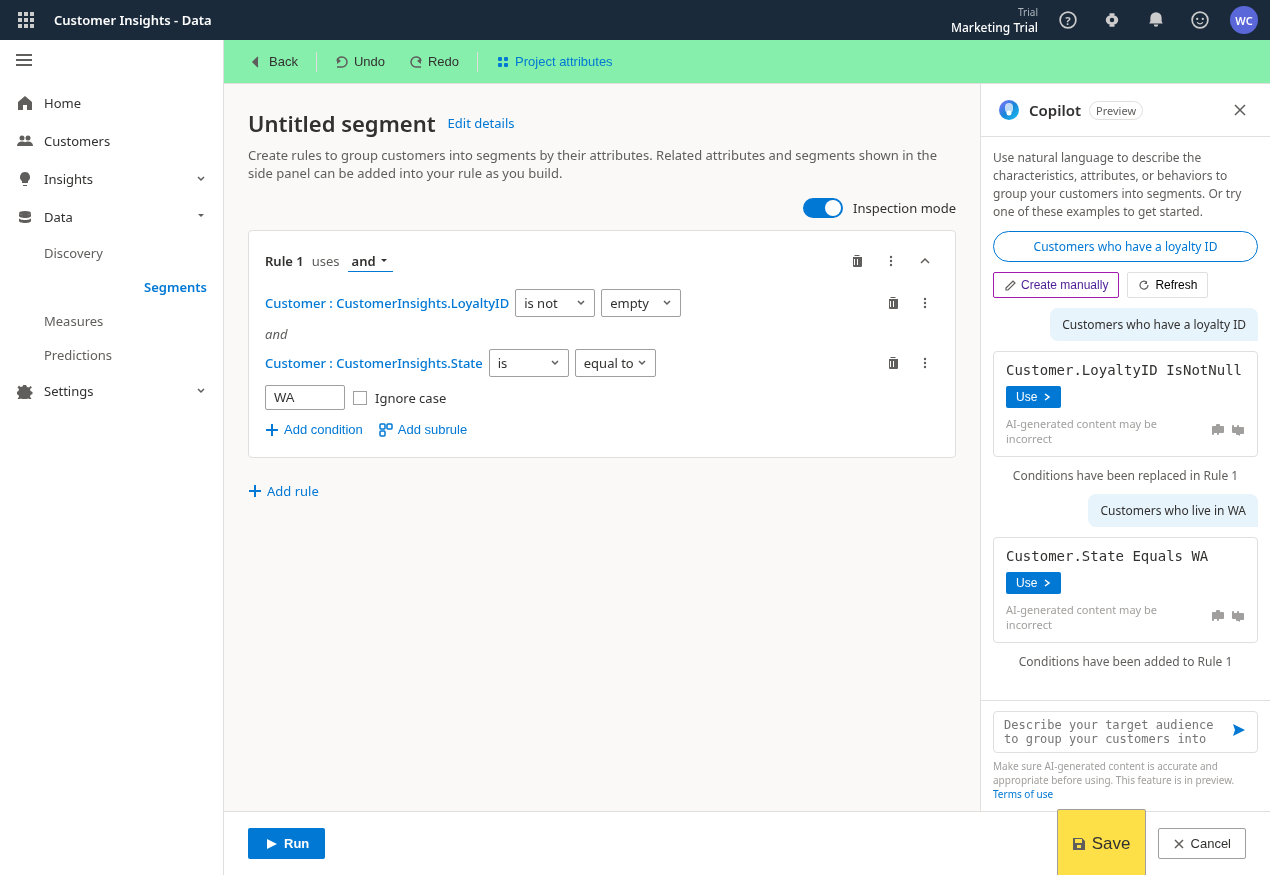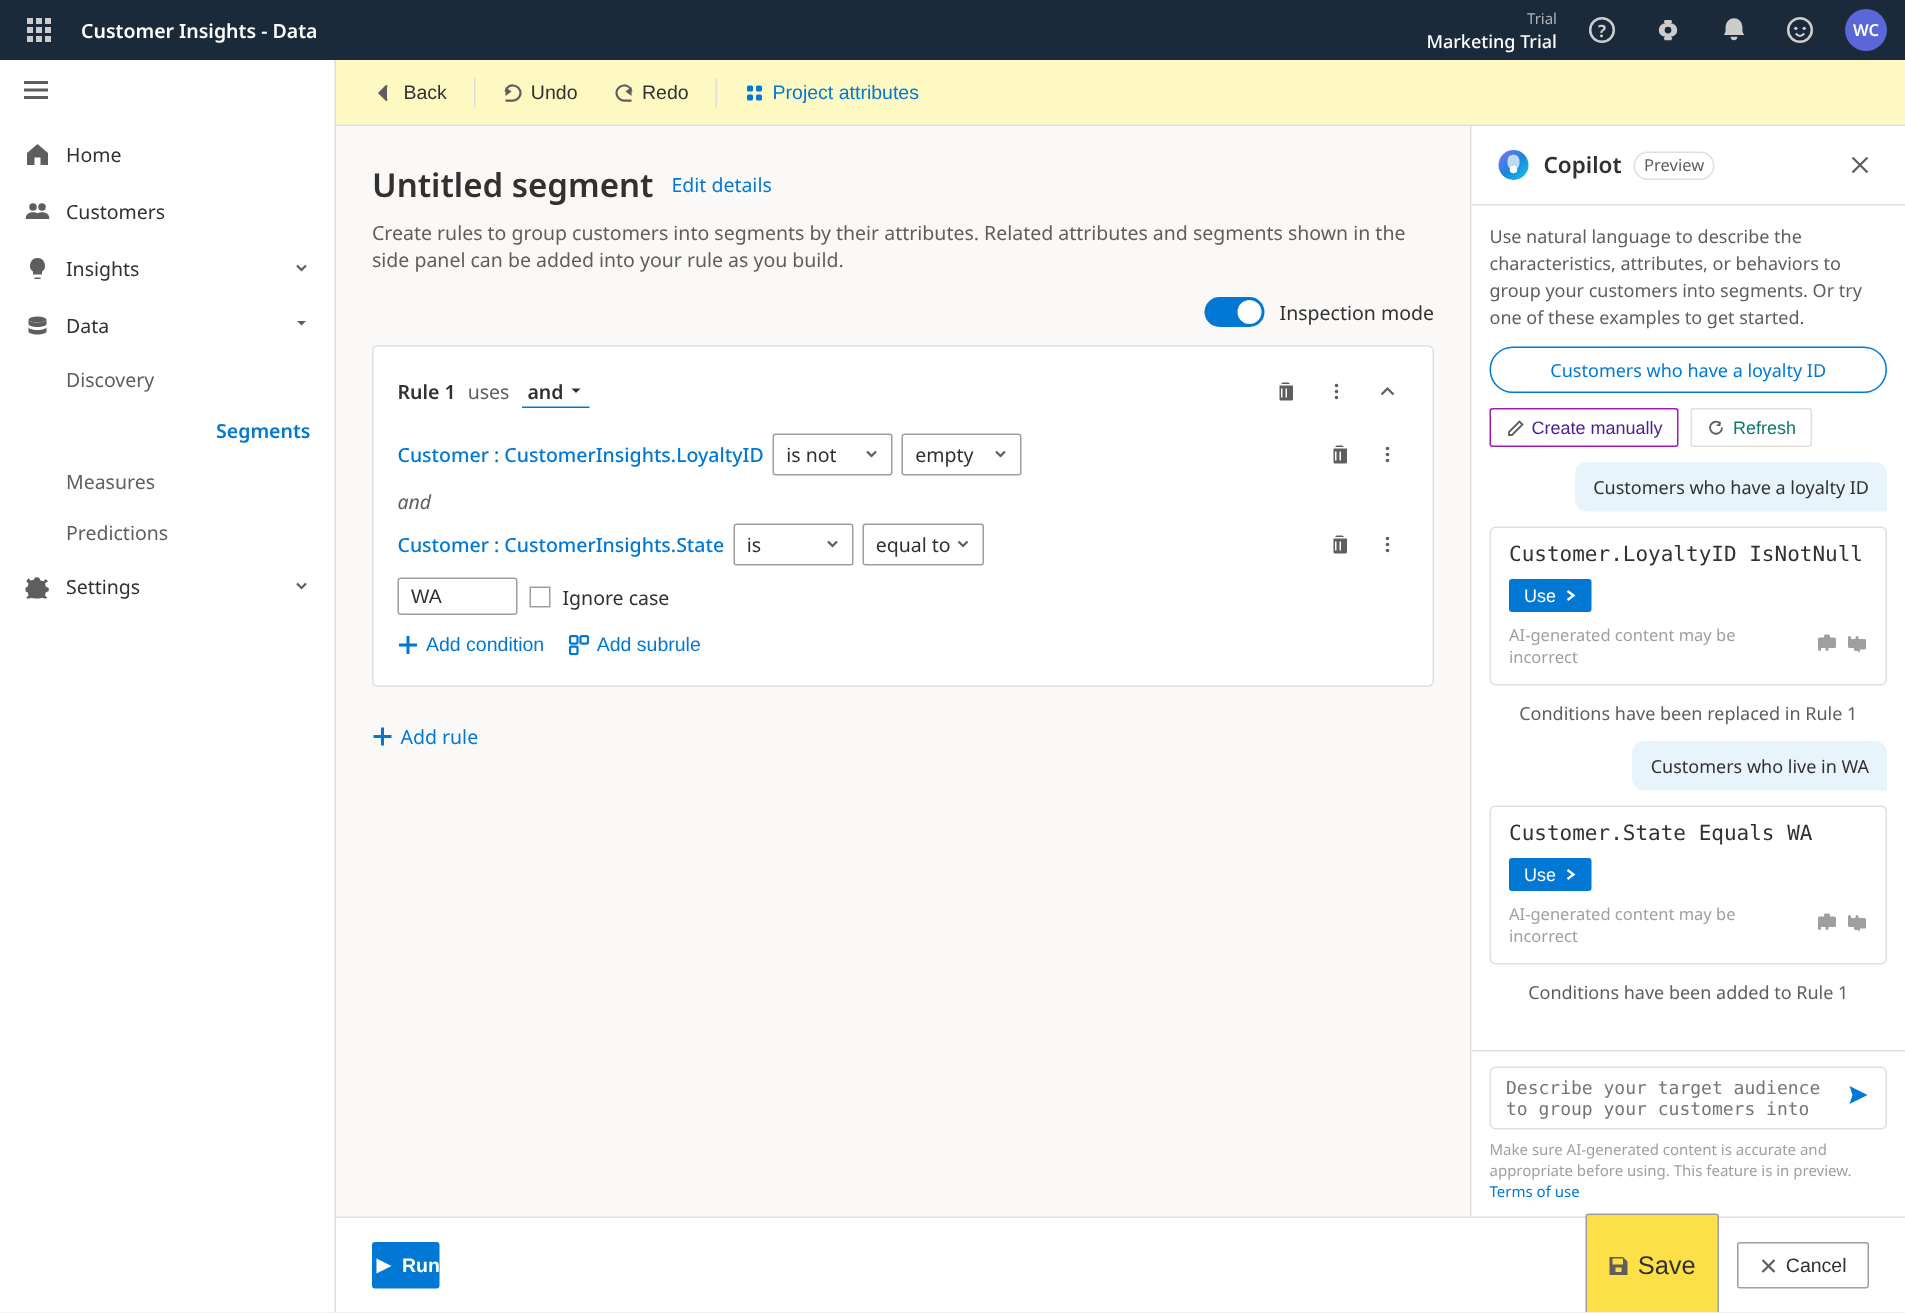--- a/index.html
+++ b/index.html
@@ -28,21 +28,21 @@
     .sidebar-item { display: flex; align-items: center; gap: 10px; padding: 10px 16px; cursor: pointer; color: #323130; font-size: 13px; position: relative; }
     .sidebar-item-icon { width: 18px; height: 18px; display: flex; align-items: center; justify-content: center; flex-shrink: 0; }
     .sidebar-item-icon svg { width: 16px; height: 16px; fill: #605e5c; }
     .sidebar-chevron { margin-left: auto; }
     .sidebar-chevron svg { width: 12px; height: 12px; fill: #605e5c; }
     .sidebar-sub { padding-left: 44px; }
     .sidebar-sub-item { padding: 8px 16px 8px 0; cursor: pointer; color: #605e5c; font-size: 13px; display: block; }
     .sidebar-sub-item.active { color: #0078d4; font-weight: 600; text-align: right; }
 
     
-    .toolbar { background: #fef9c3; border-bottom: 1px solid #e1dfdd; height: 44px; display: flex; align-items: center; padding: 0 16px; gap: 4px; flex-shrink: 0; }
+    .toolbar { background: #86efac; border-bottom: 1px solid #e1dfdd; height: 44px; display: flex; align-items: center; padding: 0 16px; gap: 4px; flex-shrink: 0; }
     .toolbar-btn { display: flex; align-items: center; gap: 5px; padding: 5px 10px; border: none; background: transparent; cursor: pointer; color: #323130; font-size: 13px; border-radius: 2px; }
     .toolbar-btn svg { width: 14px; height: 14px; fill: #605e5c; }
     .toolbar-divider { width: 1px; height: 20px; background: #e1dfdd; margin: 0 4px; }
     .toolbar-btn.project-attrs { color: #0078d4; }
     .toolbar-btn.project-attrs svg { fill: #0078d4; }
 
     
     .page-content { flex: 1; overflow-y: auto; padding: 24px 24px 0 24px; background: #faf9f8; }
     .page-title-row { display: flex; align-items: center; gap: 12px; margin-bottom: 8px; }
     .page-title { font-size: 22px; font-weight: 600; color: #323130; }
@@ -85,21 +85,21 @@
     .add-row { display: flex; gap: 16px; align-items: center; margin-top: 8px; }
     .add-btn { display: flex; align-items: center; gap: 5px; font-size: 13px; color: #0078d4; cursor: pointer; border: none; background: transparent; padding: 4px 0; }
     .add-btn svg { width: 14px; height: 14px; fill: #0078d4; }
 
     
     .add-rule-row { display: flex; align-items: center; gap: 5px; font-size: 13px; color: #0078d4; cursor: pointer; padding: 8px 0; }
     .add-rule-row svg { width: 14px; height: 14px; fill: #0078d4; }
 
     
     .bottom-bar { background: #fff; border-top: 1px solid #e1dfdd; height: 64px; display: flex; align-items: center; padding: 0 24px; gap: 12px; flex-shrink: 0; }
-    .run-btn { display: flex; align-items: center; gap: 6px; background: #0078d4; color: #fff; border: none; border-radius: 2px; padding: 8px 0; font-size: 13px; font-weight: 600; cursor: pointer; }
+    .run-btn { display: flex; align-items: center; gap: 6px; background: #0078d4; color: #fff; border: none; border-radius: 2px; padding: 8px 16px; font-size: 13px; font-weight: 600; cursor: pointer; }
     .run-btn svg { width: 14px; height: 14px; fill: #fff; }
     .save-btn { display: flex; align-items: center; gap: 6px; background: #fde047; color: #323130; border: 1px solid #a19f9d; border-radius: 2px; padding: 24px 14px; font-size: 17px; cursor: pointer; }
     .save-btn svg { width: 14px; height: 14px; fill: #605e5c; }
     .cancel-btn { display: flex; align-items: center; gap: 6px; background: #fff; color: #323130; border: 1px solid #a19f9d; border-radius: 2px; padding: 7px 14px; font-size: 13px; cursor: pointer; }
     .cancel-btn svg { width: 12px; height: 12px; fill: #605e5c; }
     .spacer { flex: 1; }
 
     
     .copilot-panel { width: 290px; background: #fff; border-left: 1px solid #e1dfdd; display: flex; flex-direction: column; flex-shrink: 0; overflow: hidden; }
     .copilot-header { display: flex; align-items: center; padding: 12px 16px; border-bottom: 1px solid #e1dfdd; gap: 8px; }
@@ -111,21 +111,21 @@
 
     .copilot-body { flex: 1; overflow-y: auto; padding: 12px; display: flex; flex-direction: column; gap: 10px; }
 
     .copilot-intro { font-size: 12px; color: #605e5c; line-height: 1.5; }
 
     .copilot-suggestion-pill { background: #fff; border: 1px solid #0078d4; border-radius: 16px; padding: 6px 12px; font-size: 12px; color: #0078d4; cursor: pointer; text-align: center; }
 
     .copilot-btn-row { display: flex; gap: 8px; }
     .copilot-create-btn { display: flex; align-items: center; gap: 5px; background: #fff; border: 1px solid #a21caf; border-radius: 2px; padding: 5px 10px; font-size: 12px; color: #4c1d95; cursor: pointer; }
     .copilot-create-btn svg { width: 12px; height: 12px; fill: #605e5c; }
-    .copilot-refresh-btn { display: flex; align-items: center; gap: 5px; background: #fff; border: 1px solid #e1dfdd; border-radius: 2px; padding: 5px 10px; font-size: 12px; color: #0f766e; cursor: pointer; }
+    .copilot-refresh-btn { display: flex; align-items: center; gap: 5px; background: #fff; border: 1px solid #e1dfdd; border-radius: 2px; padding: 5px 10px; font-size: 12px; color: #000000; cursor: pointer; }
     .copilot-refresh-btn svg { width: 12px; height: 12px; fill: #605e5c; }
 
     .copilot-user-msg { background: #e8f4fc; border-radius: 8px 8px 0 8px; padding: 8px 12px; font-size: 12px; color: #323130; align-self: flex-end; max-width: 85%; }
 
     .copilot-response-card { border: 1px solid #e1dfdd; border-radius: 4px; padding: 10px 12px; font-size: 12px; color: #323130; }
     .copilot-response-card .code-text { font-family: monospace; font-size: 14px; color: #323130; margin-bottom: 8px; }
     .use-btn { display: inline-flex; align-items: center; gap: 4px; background: #0078d4; color: #fff; border: none; border-radius: 2px; padding: 4px 10px; font-size: 12px; cursor: pointer; }
     .use-btn svg { width: 10px; height: 10px; fill: #fff; }
     .ai-disclaimer { font-size: 11px; color: #a19f9d; margin-top: 8px; display: flex; align-items: center; gap: 6px; }
     .ai-disclaimer svg { width: 12px; height: 12px; fill: #a19f9d; }

